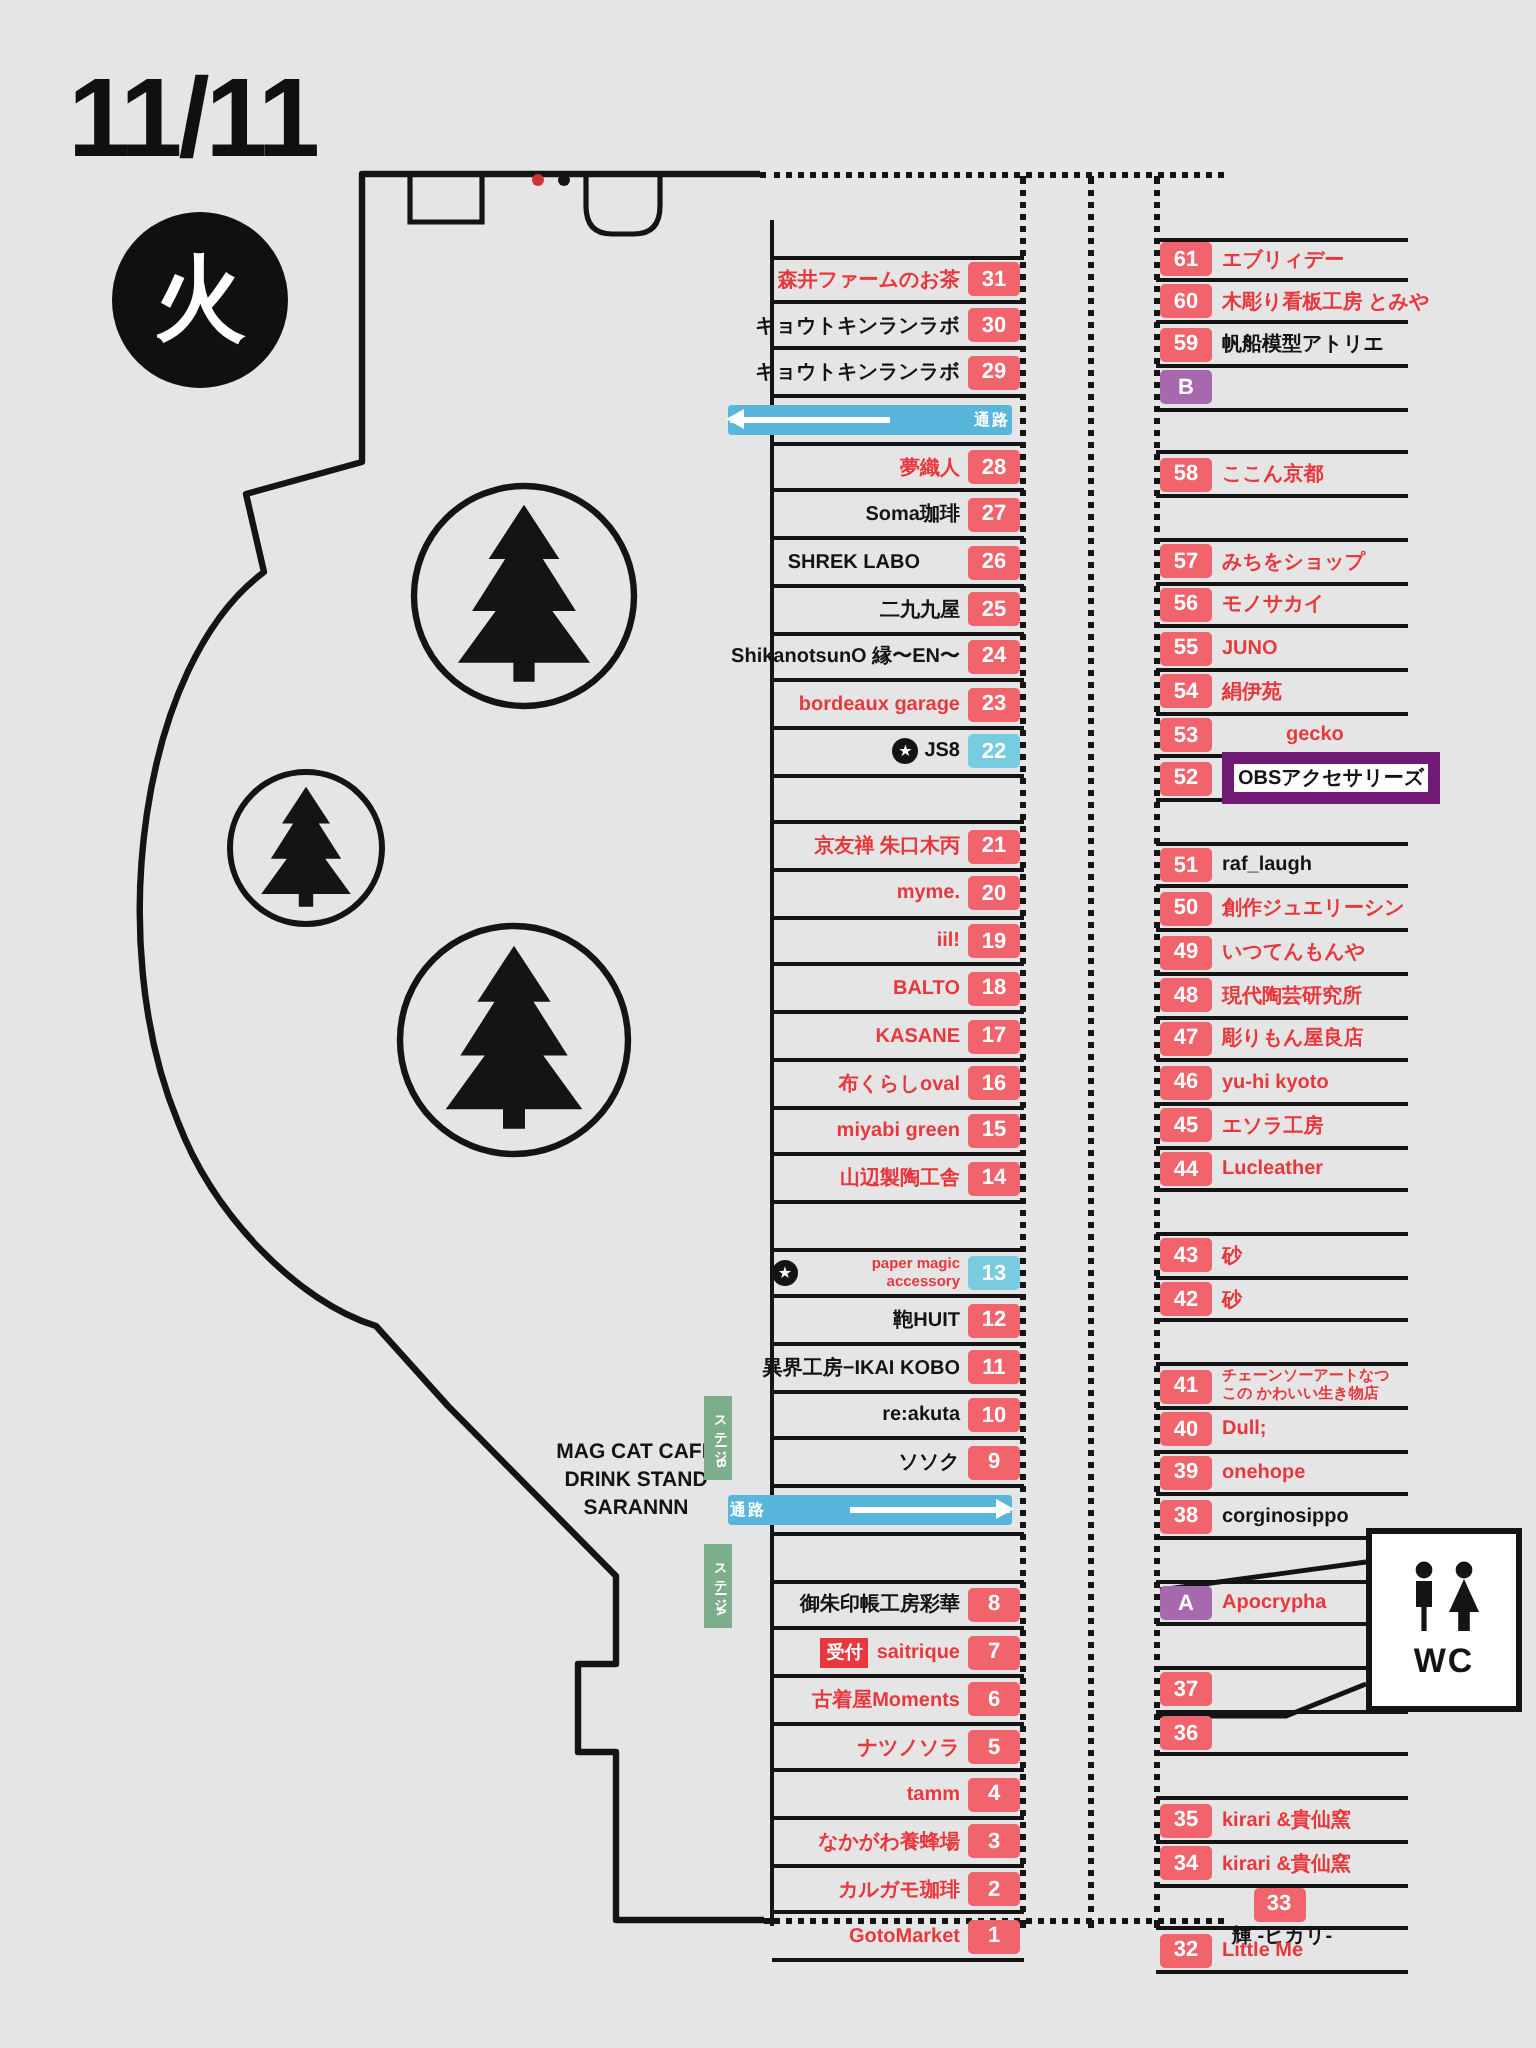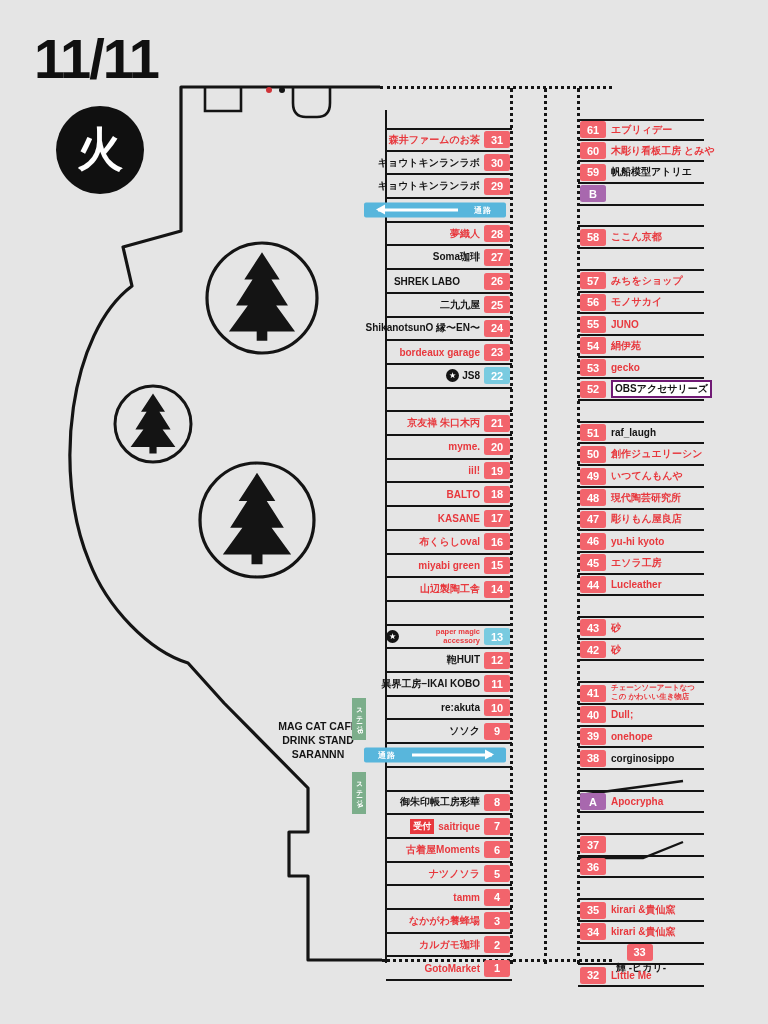--- a/index.html
+++ b/index.html
@@ -21,24 +21,24 @@
   .row.left .num{margin-left:4px;margin-right:2px}
   .row.right .num{margin-left:2px;margin-right:5px}
   .num.red{background:var(--booth-red)}
   .num.c{background:var(--booth-cyan)}
   .num.p{background:var(--booth-purple)}
   .lbl{font-size:10px;font-weight:700;white-space:nowrap;color:#141414}
   .lbl.r{color:var(--label-red)}
   .lbl.k{color:#141414}
   .lbl.wrap{white-space:normal;width:88px;font-size:7.5px;line-height:1.15}
   .row.left .lbl.wrap{text-align:right}
-  .lbl.boxed{border:2px solid #701a75;padding:0 2px;background:#fff}
+  .lbl.boxed{border:6px solid #701a75;padding:0 2px;background:#fff}
   .star{flex:0 0 auto;width:13px;height:13px;border-radius:50%;background:#141414;color:#fff;font-size:8px;line-height:13px;text-align:center;margin-right:3px}
   .tag{flex:0 0 auto;background:var(--label-red);color:#fff;font-size:9px;font-weight:700;padding:1px 3px;margin-right:4px}
-  .banner{position:absolute;left:-22px;top:50%;transform:translateY(-50%);width:142px;height:15px;background:var(--banner-blue);border-radius:2px;display:flex;align-items:center;justify-content:space-between;padding:0 14px;z-index:3}
+  .banner{position:absolute;left:-22px;top:50%;transform:translateY(-50%);width:142px;height:15px;background:var(--banner-blue);border-radius:2px;display:flex;align-items:center;justify-content:space-between;padding:0 1px;z-index:3}
   .btxt{color:#fff;font-size:8px;font-weight:700;letter-spacing:1px}
   .arrow{position:relative;width:80px;height:2.6px;background:#fff}
   .arrow.left::before{content:"";position:absolute;left:-2px;top:-4.2px;border-right:9px solid #fff;border-top:5.5px solid transparent;border-bottom:5.5px solid transparent}
   .arrow.right::before{content:"";position:absolute;right:-2px;top:-4.2px;border-left:9px solid #fff;border-top:5.5px solid transparent;border-bottom:5.5px solid transparent}
   .stage{position:absolute;left:352px;width:14px;height:42px;background:var(--stage-green);color:#fff;writing-mode:vertical-rl;font-size:6.5px;font-weight:700;display:flex;align-items:center;justify-content:center;letter-spacing:1px;z-index:3}
   .cafe{position:absolute;left:252px;top:719px;width:132px;text-align:center;font-size:10.5px;font-weight:800;line-height:1.35;color:#141414}
   .wc{position:absolute;left:683px;top:764px;width:78px;height:92px;border:3.5px solid #141414;background:#fff;display:flex;flex-direction:column;align-items:center;justify-content:center;gap:3px;z-index:3}
   .wctxt{font-size:17px;font-weight:900;color:#141414;letter-spacing:1px}
 </style>
 </head>
@@ -91,20 +91,31 @@
     <div>SARANNN</div>
   </div>
 
   <div class="stage" style="top:698px">
     <span>ステージB</span>
   </div>
   <div class="stage" style="top:772px">
     <span>ステージA</span>
   </div>
 
+  <div class="wc">
+    <svg width="46" height="38" viewBox="0 0 46 38">
+      <g fill="#141414">
+        <circle cx="13" cy="5" r="4.2"></circle>
+        <path d="M 9 10.5 h 8 v 13 h -2.7 v 12 h -2.6 v -12 h -2.7 z"></path>
+        <circle cx="33" cy="5" r="4.2"></circle>
+        <path d="M 33 9.5 l 7.5 16.5 h -4.6 v 9.5 h -5.8 v -9.5 h -4.6 z"></path>
+      </g>
+    </svg>
+    <div class="wctxt">WC</div>
+  </div>
 
   <div class="colwrap" id="leftcol">
       <div class="row left first" style="top: 110px; height: 23.7px;">
         <span class="lbl r">森井ファームのお茶</span>
         <span class="num red">31</span>
       </div>
       <div class="row left" style="top: 133.7px; height: 23.7px;">
         <span class="lbl k">キョウトキンランラボ</span>
         <span class="num red">30</span>
       </div>
@@ -274,21 +285,21 @@
         <span class="lbl r">モノサカイ</span>
       </div>
       <div class="row right" style="top: 296.3px; height: 21.7px;">
         <span class="num red">55</span>
         <span class="lbl r">JUNO</span>
       </div>
       <div class="row right" style="top: 318px; height: 21.7px;">
         <span class="num red">54</span>
         <span class="lbl r">絹伊苑</span>
       </div>
-      <div class="row right" style="top: 339.7px; height: 21.7px;">
+      <div class="row right" style="top: 339.7px; height: 21.7px; gap: 32px;">
         <span class="num red">53</span>
         <span class="lbl r">gecko</span>
       </div>
       <div class="row right" style="top: 361.4px; height: 21.7px;">
         <span class="num red">52</span>
         <span class="lbl k boxed">OBSアクセサリーズ</span>
       </div>
       <div class="row right" style="top: 383.1px; height: 21.7px;"></div>
       <div class="row right" style="top: 404.8px; height: 21.7px;">
         <span class="num red">51</span>

